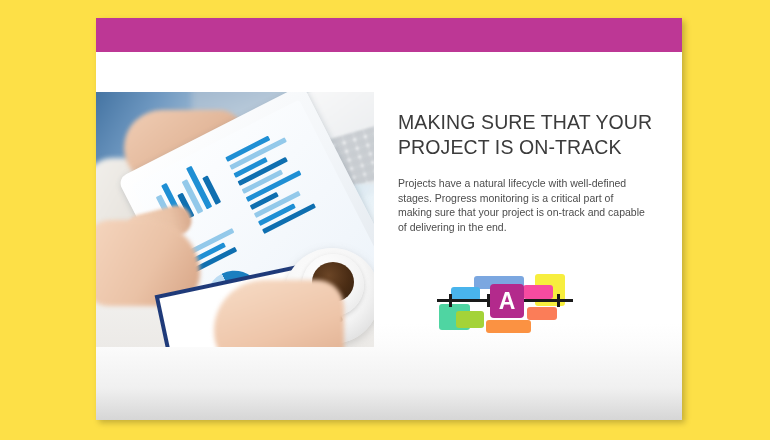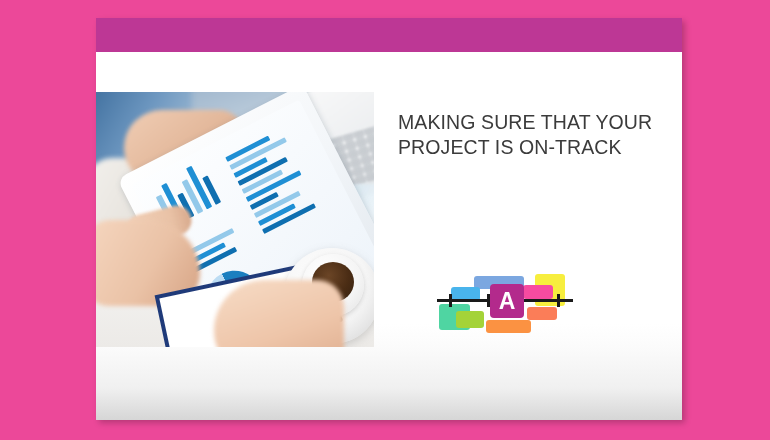--- a/index.html
+++ b/index.html
@@ -11,21 +11,21 @@
     height: 440px;
     background: #ffffff;
     font-family: "Liberation Sans", sans-serif;
     overflow: hidden;
   }
 
   #stage {
     position: relative;
     width: 770px;
     height: 440px;
-    background: #ec4899;
+    background: #fde047;
   }
 
   
   .slide {
     position: absolute;
     left: 96px;
     top: 18px;
     width: 586px;
     height: 402px;
     background: linear-gradient(to bottom,
@@ -351,20 +351,21 @@
       <div class="ph-doc"></div>
       <div class="ph-saucer"></div>
       <div class="ph-cup"></div>
       <div class="ph-coffee"></div>
       <div class="ph-pen"></div>
       <div class="ph-hand-c"></div>
       <div class="photo-blur"></div>
     </div>
 
     <div class="title">MAKING SURE THAT YOUR PROJECT IS ON-TRACK</div>
+    <div class="body-copy">Projects have a natural lifecycle with well-defined stages. Progress monitoring is a critical part of making sure that your project is on-track and capable of delivering in the end.</div>
 
     <div class="gantt">
       <div id="gantt-shapes">
           <div class="g-shape" style="left: 37px; top: 5px; width: 50px; height: 13px; background: rgb(123, 167, 224);"></div>
           <div class="g-shape" style="left: 98px; top: 3px; width: 30px; height: 32px; background: rgb(247, 238, 62);"></div>
           <div class="g-shape" style="left: 86px; top: 14px; width: 30px; height: 14px; background: rgb(247, 75, 160);"></div>
           <div class="g-shape" style="left: 14px; top: 16px; width: 29px; height: 14px; background: rgb(73, 180, 236);"></div>
           <div class="g-shape" style="left: 2px; top: 33px; width: 31px; height: 26px; background: rgb(79, 213, 162);"></div>
           <div class="g-shape" style="left: 19px; top: 40px; width: 28px; height: 17px; background: rgb(164, 211, 56);"></div>
           <div class="g-shape" style="left: 90px; top: 36px; width: 30px; height: 13px; background: rgb(251, 125, 88);"></div>

